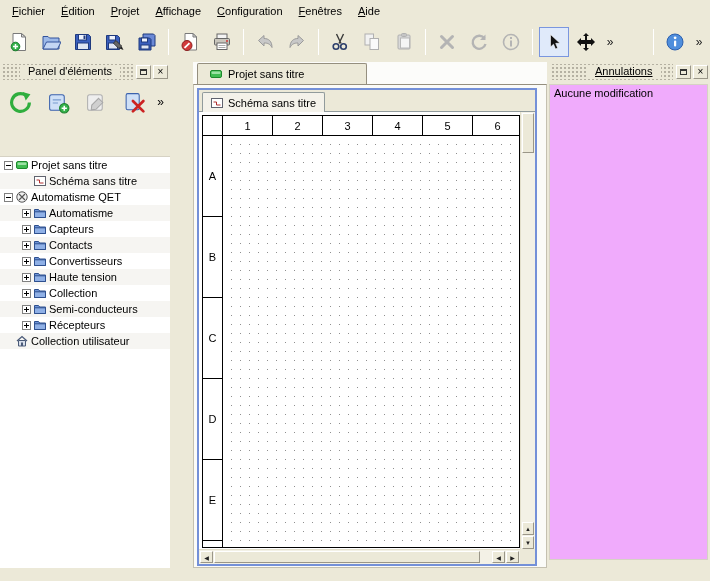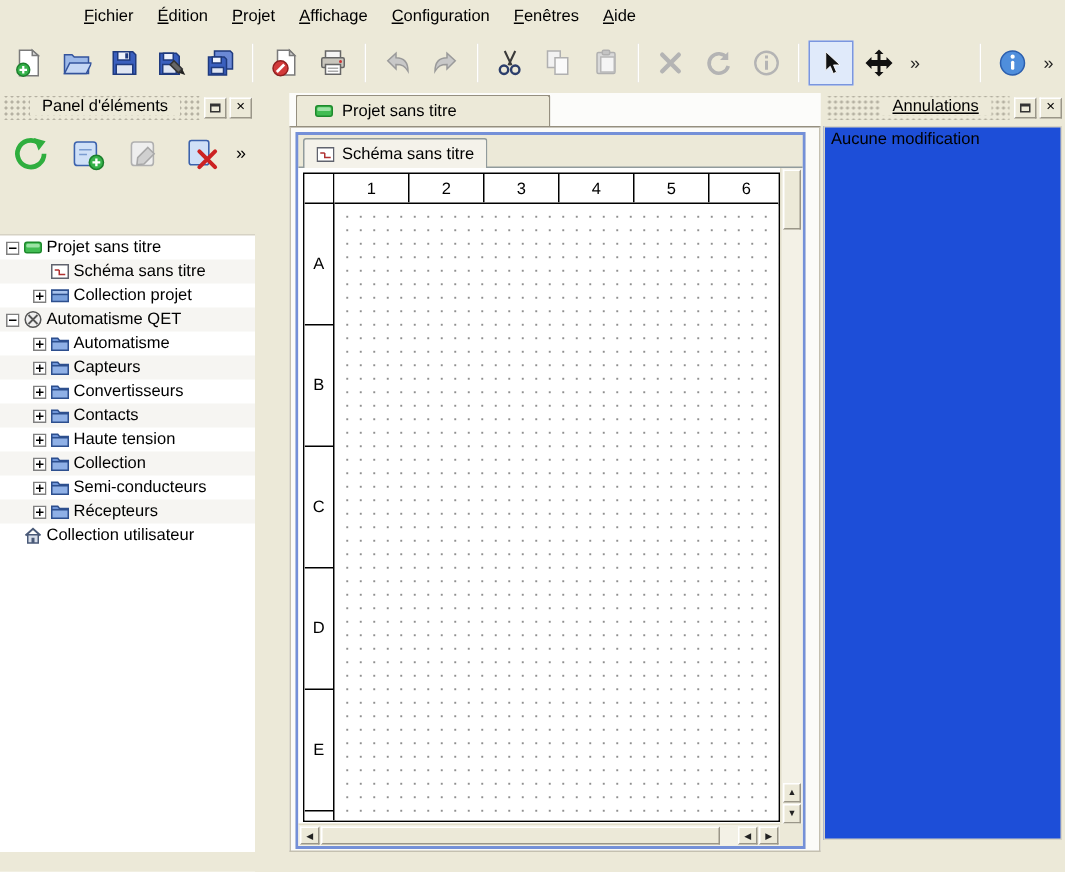--- a/index.html
+++ b/index.html
@@ -3,21 +3,21 @@
 <meta charset="utf-8">
 <style>
   *{margin:0;padding:0;box-sizing:border-box;}
   html,body{width:710px;height:581px;}
   body{font-family:"Liberation Sans",sans-serif;font-size:11px;color:#000;background:#ece9d8;overflow:hidden;}
   button{font-family:inherit;cursor:default;}
   svg{display:block;}
   #app{position:relative;width:710px;height:581px;background:#ece9d8;}
 
   
-  .menubar{position:absolute;left:0;top:0;right:0;height:22px;display:flex;align-items:center;padding-left:4px;background:#ece9d8;margin-left:44px;}
+  .menubar{position:absolute;left:0;top:0;right:0;height:22px;display:flex;align-items:center;padding-left:4px;background:#ece9d8;}
   .menu-item{display:inline-block;padding:3px 8px;}
   .menu-item::first-letter{text-decoration:underline;}
 
   
   .toolbar{position:absolute;left:0;top:22px;right:0;height:40px;display:flex;align-items:center;padding:0 4px;gap:2px;}
   .tbtn{width:30px;height:30px;display:flex;align-items:center;justify-content:center;background:transparent;border:1px solid transparent;padding:0;}
   .tbtn svg{width:20px;height:20px;}
   .tbtn.pressed{background:#e0eafa;border:1px solid #7a96df;}
   .tsep{width:1px;height:26px;background:#c9c5b6;border-right:1px solid #fff;margin:0 4px;}
   .chev{width:14px;height:26px;display:flex;align-items:center;justify-content:center;font-size:12px;color:#222;background:transparent;border:none;}
@@ -76,21 +76,21 @@
   .vbtn-down{bottom:0;}
   .hscroll{position:absolute;left:0;right:15px;bottom:0;height:15px;background:#f3f1e6;border-top:1px solid #e2deca;}
   .hbtn{position:absolute;top:1px;bottom:1px;width:13px;background:#ece9d8;border:1px solid;border-color:#fff #9a9688 #9a9688 #fff;display:flex;align-items:center;justify-content:center;font-size:6px;color:#222;padding:0;}
   .hbtn-left{left:1px;}
   .hbtn-left2{right:15px;}
   .hbtn-right{right:1px;}
   .hthumb{position:absolute;top:1px;bottom:1px;left:15px;right:40px;background:#ece9d8;border:1px solid;border-color:#fff #9a9688 #9a9688 #fff;}
   .scroll-corner{position:absolute;right:0;bottom:0;width:15px;height:15px;background:#ece9d8;}
 
   
-  .undo-list{position:absolute;left:0;right:2px;top:20px;bottom:8px;background:#1d4ed8;border:1px solid #d6d2c4;}
+  .undo-list{position:absolute;left:0;right:2px;top:20px;bottom:8px;background:#f0abfc;border:1px solid #d6d2c4;}
   .undo-item{padding:2px 4px;}
 
   .statusbar{position:absolute;left:0;right:0;bottom:0;height:13px;background:#ece9d8;}
 </style>
 </head>
 <body>
 
 <div id="app">
 
   <div class="menubar">
@@ -294,31 +294,20 @@
         <span>Projet sans titre</span>
       </div>
       <div class="trow lvl1">
         <span class="exp-spacer"></span>
         <svg class="ticon" viewBox="0 0 12 12">
             <rect x="0.5" y="1.5" width="11" height="9" fill="#fff" stroke="#60636e"></rect>
             <path d="M2.5 5h3M5.5 5v3h4" stroke="#b03030" fill="none"></path>
           </svg>
         <span>Schéma sans titre</span>
       </div>
-      <div class="trow lvl1">
-        <svg class="exp" viewBox="0 0 9 9">
-            <rect x="0.5" y="0.5" width="8" height="8" fill="#fff" stroke="#808080"></rect>
-            <path d="M2 4.5h5M4.5 2v5" stroke="#000"></path>
-          </svg>
-        <svg class="ticon" viewBox="0 0 12 12">
-            <rect x="0.5" y="2.5" width="11" height="7.5" fill="#7aa0dc" stroke="#2d4f8e"></rect>
-            <rect x="0.5" y="2.5" width="11" height="2.8" fill="#a8c2ec" stroke="#2d4f8e"></rect>
-          </svg>
-        <span>Collection projet</span>
-      </div>
       <div class="trow">
         <svg class="exp" viewBox="0 0 9 9">
             <rect x="0.5" y="0.5" width="8" height="8" fill="#fff" stroke="#808080"></rect>
             <path d="M2 4.5h5" stroke="#000"></path>
           </svg>
         <svg class="ticon" viewBox="0 0 12 12">
             <circle cx="6" cy="6" r="5.2" fill="#f0f0f0" stroke="#555"></circle>
             <path d="M3 3l6 6M9 3L3 9" stroke="#555" stroke-width="1.2"></path>
           </svg>
         <span>Automatisme QET</span>
@@ -347,32 +336,32 @@
       </div>
       <div class="trow lvl1">
         <svg class="exp" viewBox="0 0 9 9">
             <rect x="0.5" y="0.5" width="8" height="8" fill="#fff" stroke="#808080"></rect>
             <path d="M2 4.5h5M4.5 2v5" stroke="#000"></path>
           </svg>
         <svg class="ticon" viewBox="0 0 12 12">
             <path d="M0.5 2.5h4l1.2 1.5h5.8v6.5H0.5z" fill="#6f95d8" stroke="#2d4f8e"></path>
             <path d="M0.5 4.8h11v5.7H0.5z" fill="#8fb0e6" stroke="#2d4f8e"></path>
           </svg>
+        <span>Contacts</span>
+      </div>
+      <div class="trow lvl1">
+        <svg class="exp" viewBox="0 0 9 9">
+            <rect x="0.5" y="0.5" width="8" height="8" fill="#fff" stroke="#808080"></rect>
+            <path d="M2 4.5h5M4.5 2v5" stroke="#000"></path>
+          </svg>
+        <svg class="ticon" viewBox="0 0 12 12">
+            <path d="M0.5 2.5h4l1.2 1.5h5.8v6.5H0.5z" fill="#6f95d8" stroke="#2d4f8e"></path>
+            <path d="M0.5 4.8h11v5.7H0.5z" fill="#8fb0e6" stroke="#2d4f8e"></path>
+          </svg>
         <span>Convertisseurs</span>
-      </div>
-      <div class="trow lvl1">
-        <svg class="exp" viewBox="0 0 9 9">
-            <rect x="0.5" y="0.5" width="8" height="8" fill="#fff" stroke="#808080"></rect>
-            <path d="M2 4.5h5M4.5 2v5" stroke="#000"></path>
-          </svg>
-        <svg class="ticon" viewBox="0 0 12 12">
-            <path d="M0.5 2.5h4l1.2 1.5h5.8v6.5H0.5z" fill="#6f95d8" stroke="#2d4f8e"></path>
-            <path d="M0.5 4.8h11v5.7H0.5z" fill="#8fb0e6" stroke="#2d4f8e"></path>
-          </svg>
-        <span>Contacts</span>
       </div>
       <div class="trow lvl1">
         <svg class="exp" viewBox="0 0 9 9">
             <rect x="0.5" y="0.5" width="8" height="8" fill="#fff" stroke="#808080"></rect>
             <path d="M2 4.5h5M4.5 2v5" stroke="#000"></path>
           </svg>
         <svg class="ticon" viewBox="0 0 12 12">
             <path d="M0.5 2.5h4l1.2 1.5h5.8v6.5H0.5z" fill="#6f95d8" stroke="#2d4f8e"></path>
             <path d="M0.5 4.8h11v5.7H0.5z" fill="#8fb0e6" stroke="#2d4f8e"></path>
           </svg>

